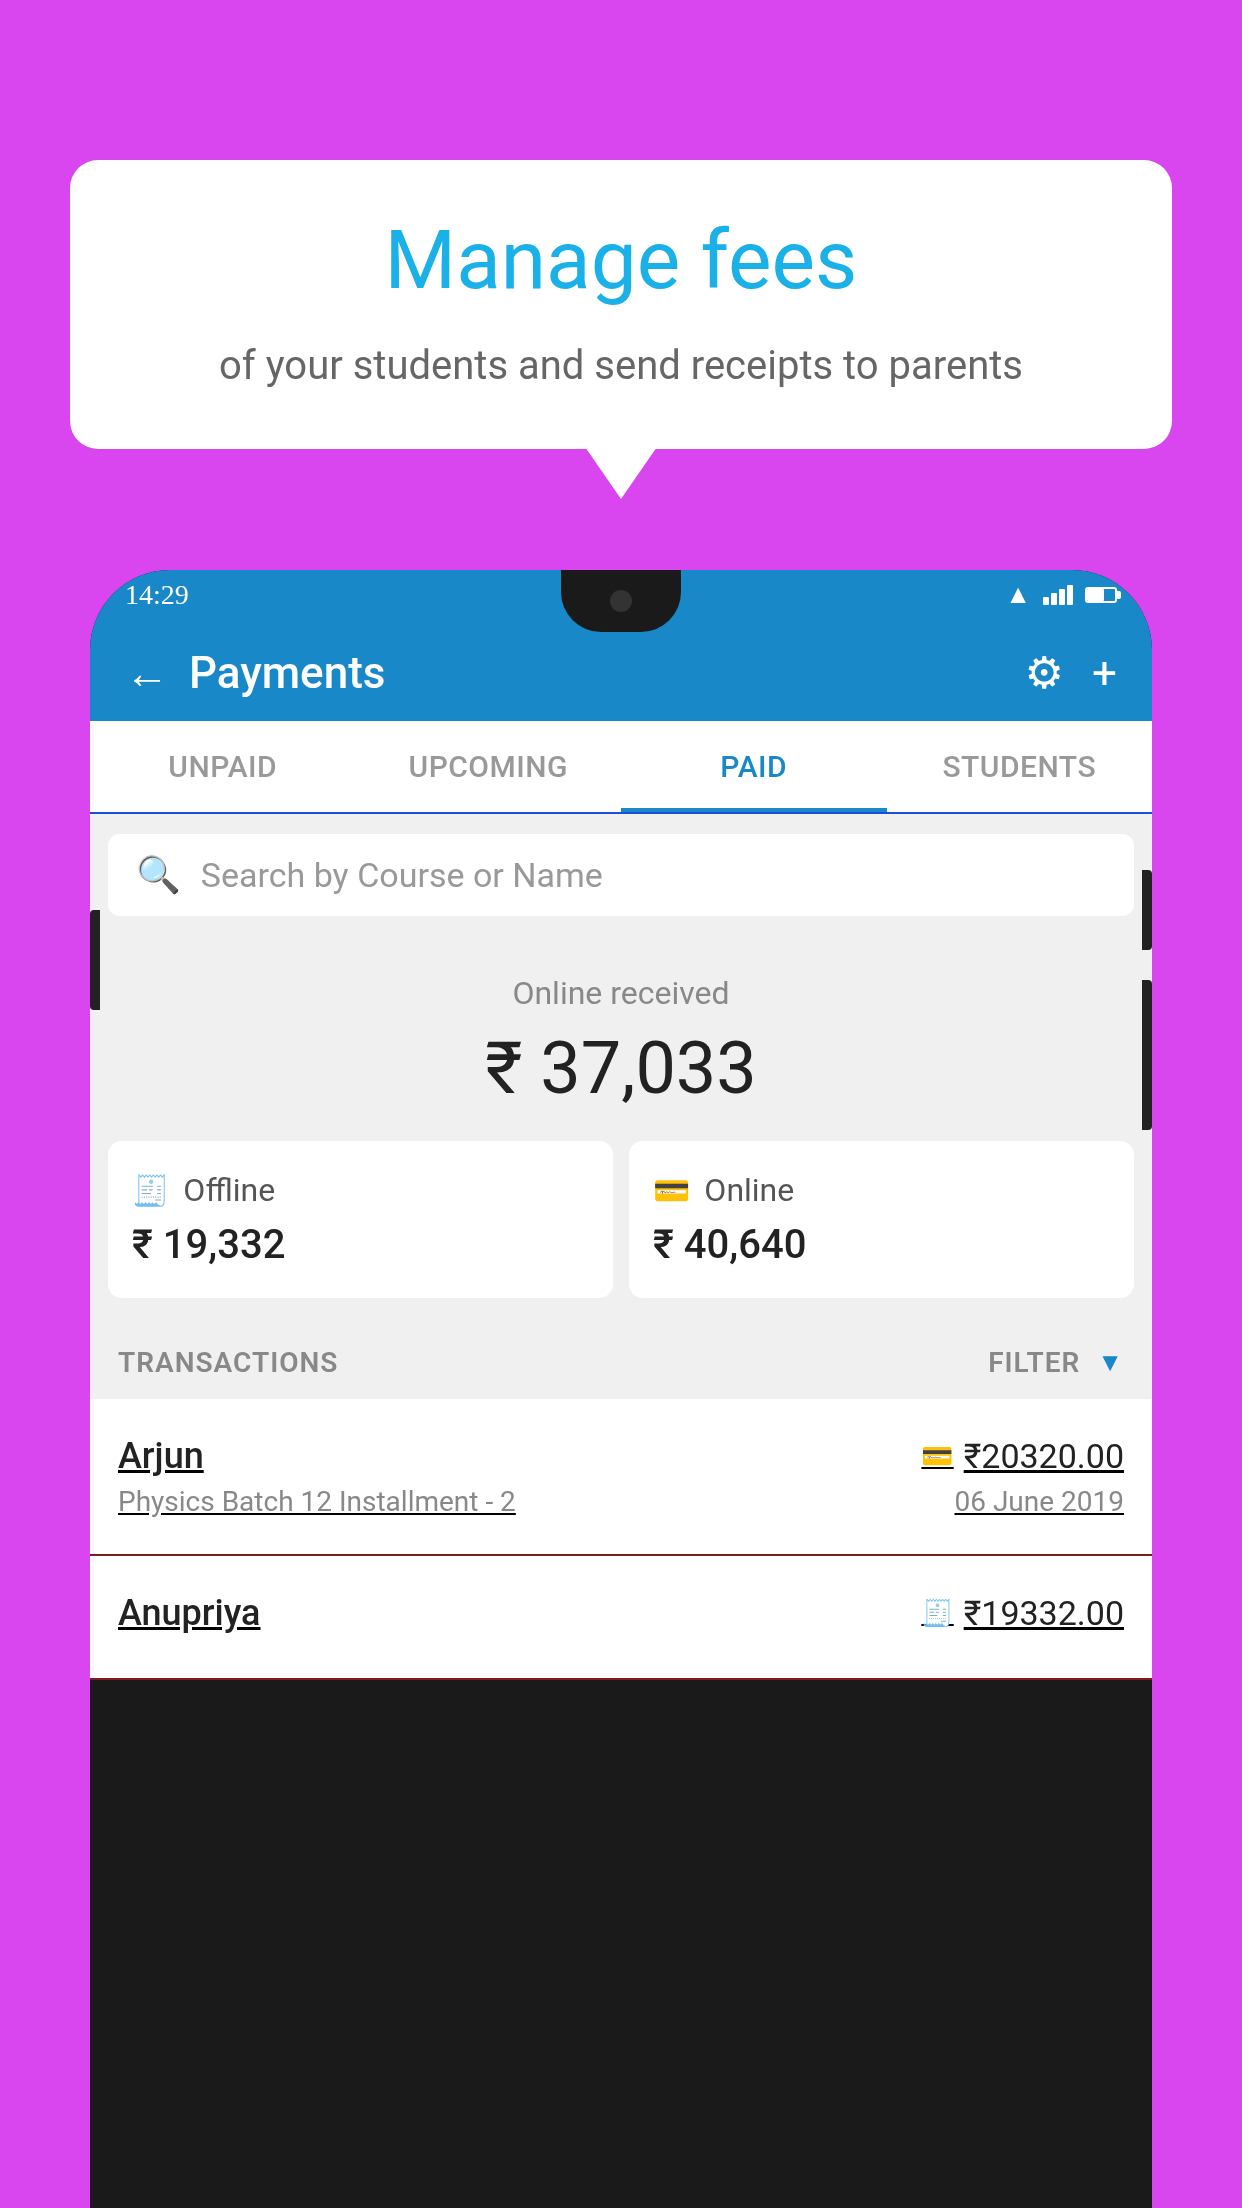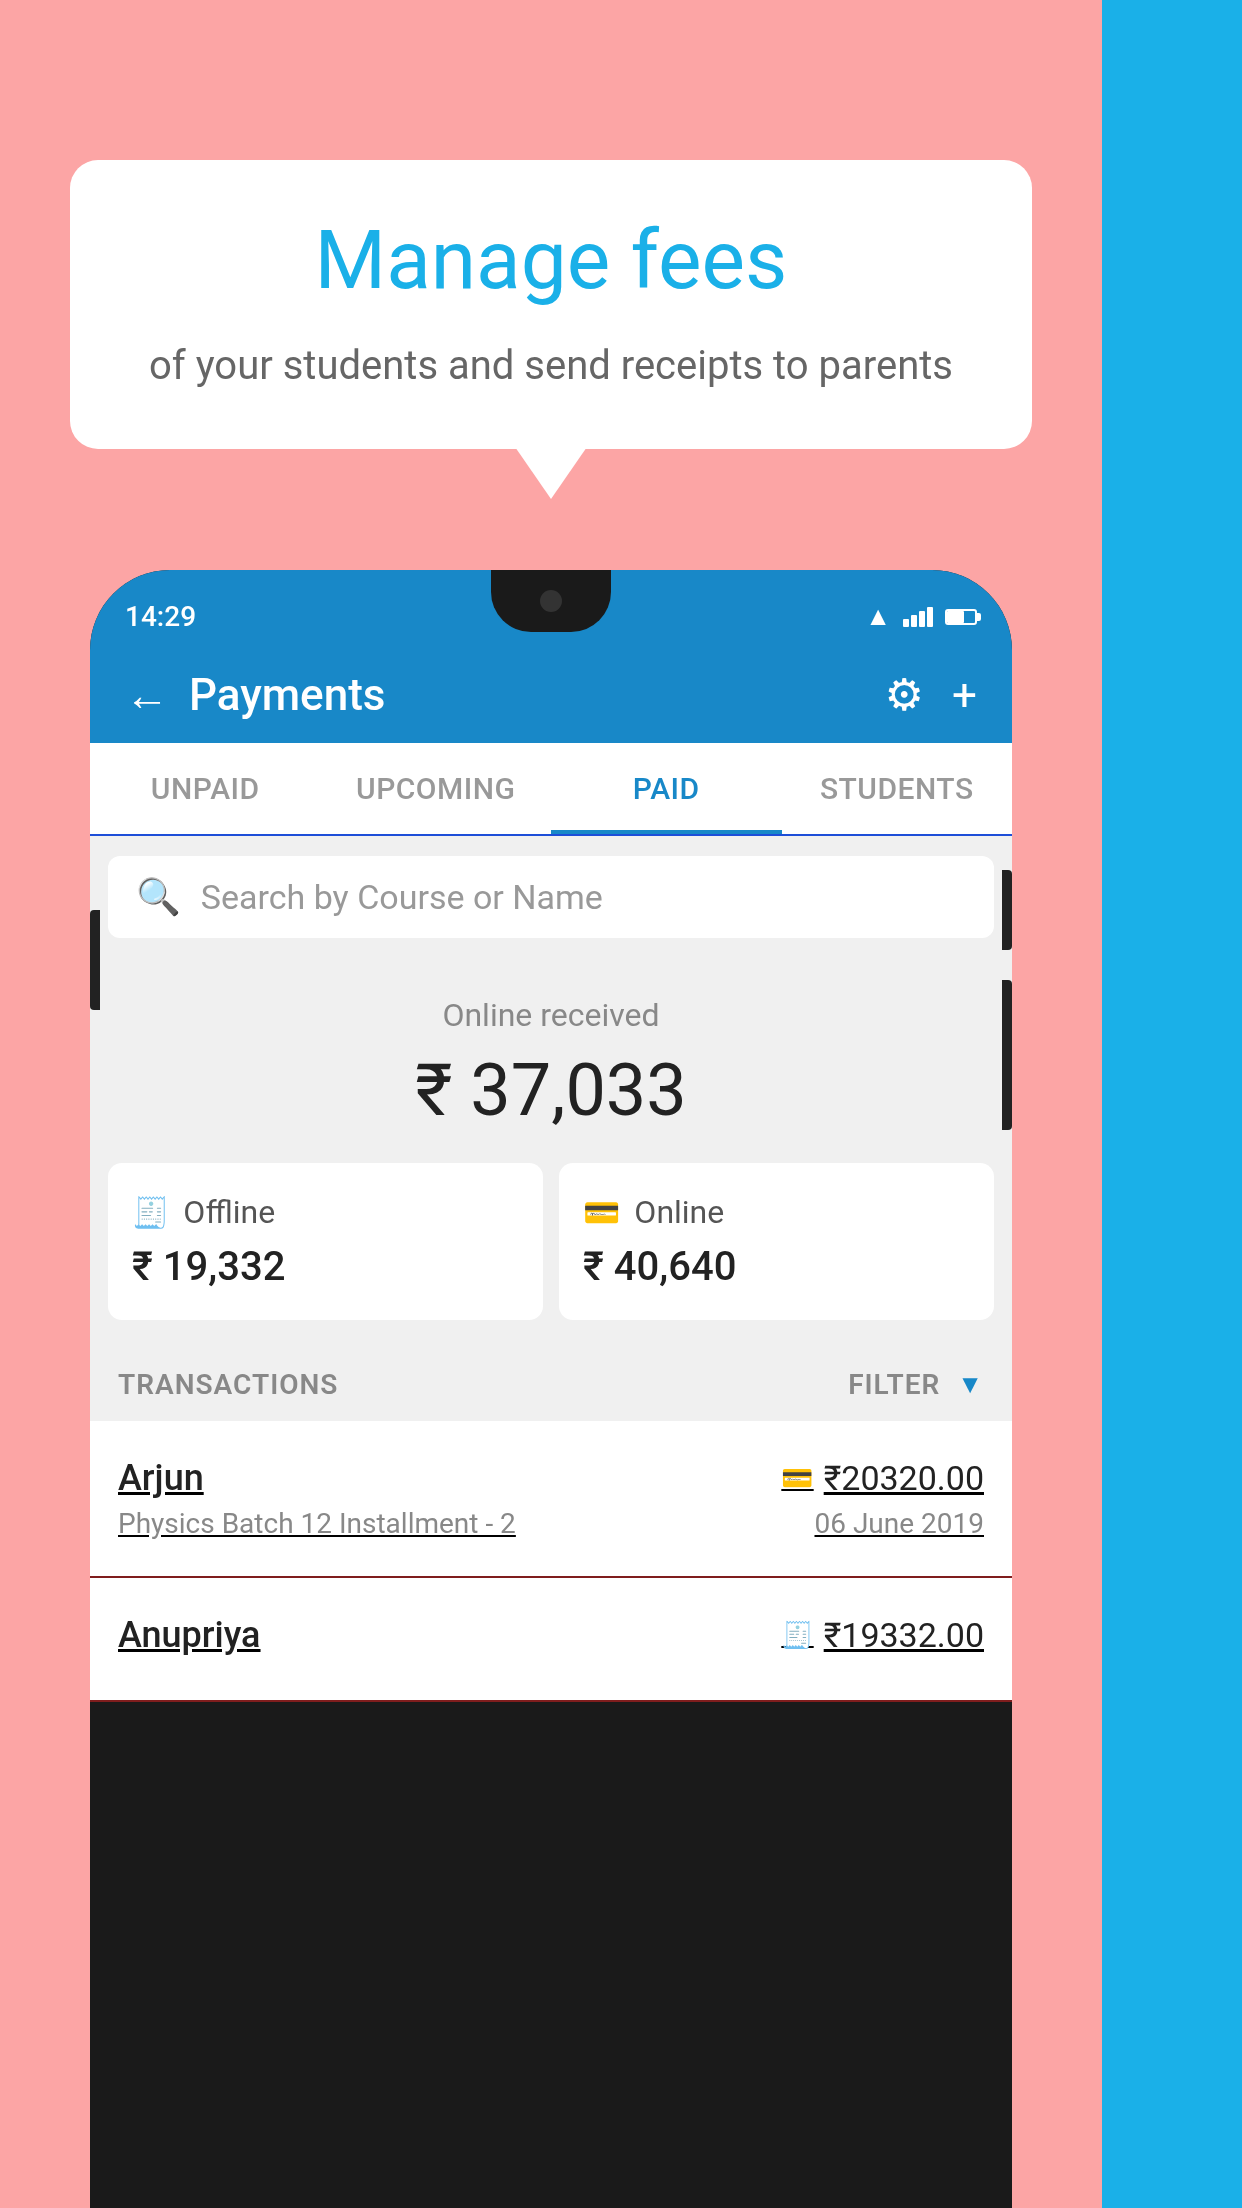--- a/index.html
+++ b/index.html
@@ -60,24 +60,25 @@
       right: 90px;
       bottom: 0;
       background: #1a1a1a;
       border-radius: 80px 80px 0 0;
       overflow: hidden;
     }
 
     
     .phone-status-bar {
       background: #1888c8;
-      padding: 30px 35px 14px;
+      padding: 9px 35px 14px;
       display: flex;
       justify-content: space-between;
       align-items: center;
+      font-family: Liberation Serif, serif;
     }
 
     .status-time {
       color: white;
       font-size: 28px;
       font-weight: 500;
     }
 
     .status-icons {
       display: flex;
@@ -405,21 +406,21 @@
     .battery-fill {
       background: white;
       height: 100%;
       width: 60%;
       border-radius: 1px;
     }
   </style>
 </head>
 <body>
 
-<div style="width:1102px;height:2208px;background:#fca5a5;position:relative;">
+<div style="width:1242px;height:2208px;background:#d946ef;position:relative;">
 
   <div class="speech-bubble">
     <div class="bubble-title">Manage fees</div>
     <div class="bubble-subtitle">of your students and send receipts to parents</div>
   </div>
 
   <div class="phone-frame">
 
     <div class="side-button-left"></div>
     <div class="side-button-right-1"></div>

